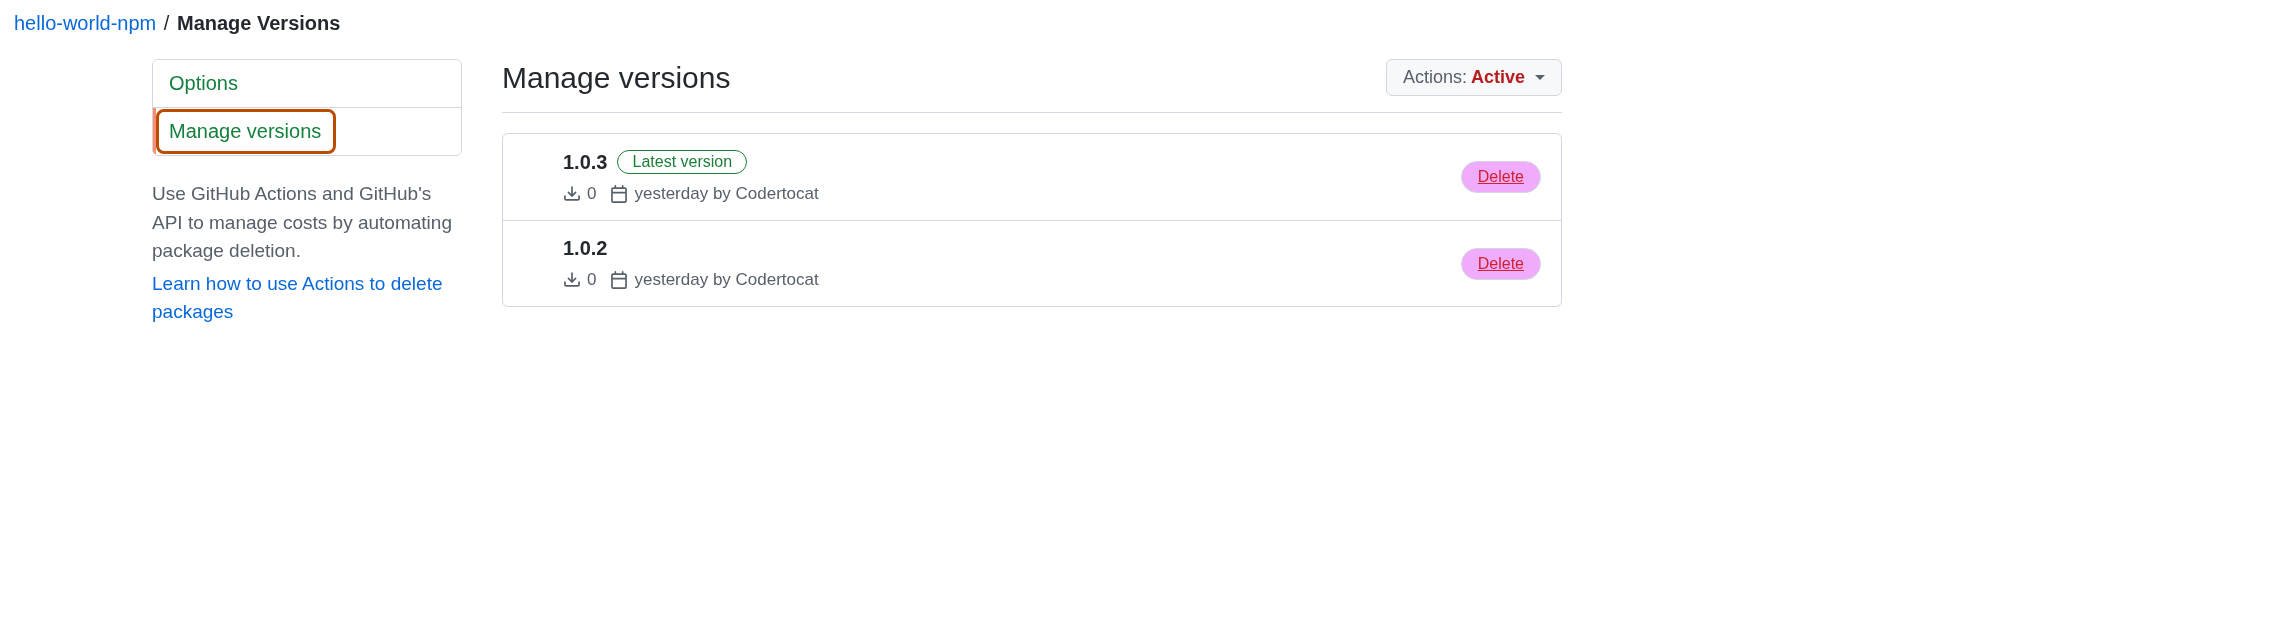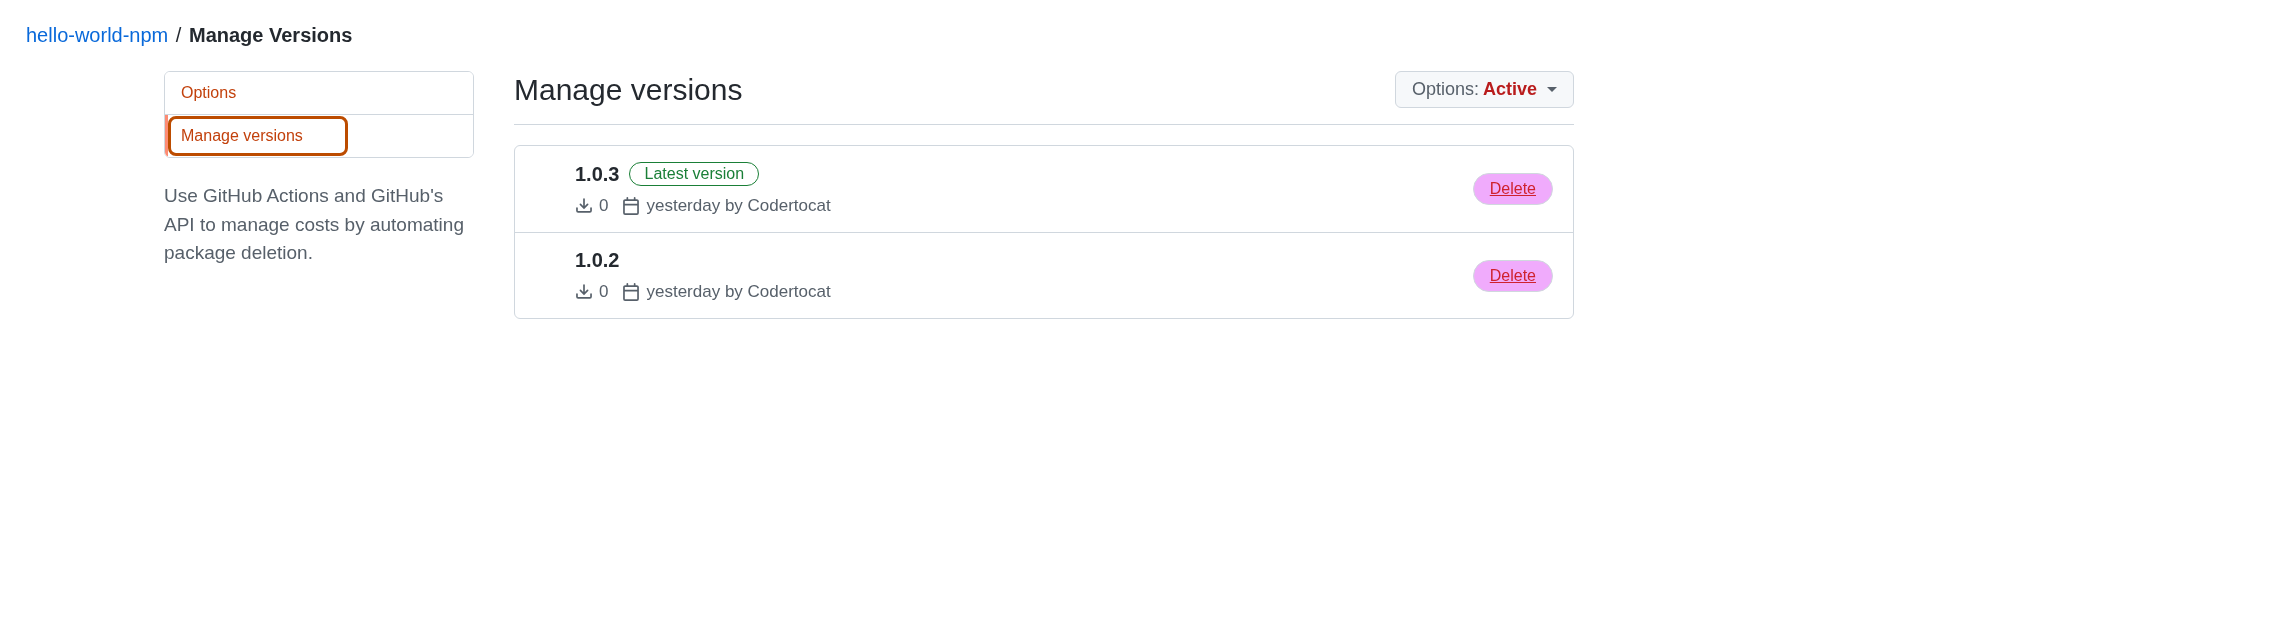--- a/index.html
+++ b/index.html
@@ -3,21 +3,21 @@
   <meta charset="utf-8">
   <style>
     * { box-sizing: border-box; margin: 0; padding: 0; }
     body {
       font-family: -apple-system, BlinkMacSystemFont, "Segoe UI", Helvetica, Arial, sans-serif;
       color: #24292f;
       background: #ffffff;
       font-size: 14px;
     }
     .container {
-      padding: 24px;
+      padding: 12px;
     }
     .breadcrumb {
       font-size: 20px;
       margin-bottom: 24px;
       padding-left: 2px;
     }
     .breadcrumb a {
       color: #0969da;
       text-decoration: none;
     }
@@ -40,22 +40,22 @@
     }
     .nav-list {
       border: 1px solid #d0d7de;
       border-radius: 6px;
       overflow: hidden;
       margin-bottom: 24px;
     }
     .nav-item {
       display: block;
       padding: 12px 16px;
-      font-size: 16px;
-      color: #c2410c;
+      font-size: 20px;
+      color: #15803d;
       cursor: pointer;
       background: #ffffff;
       border-bottom: 1px solid #d0d7de;
       position: relative;
     }
     .nav-item:last-child { border-bottom: 0; }
     .nav-item.active {
       background: #ffffff;
     }
     .nav-item.highlighted {
@@ -208,28 +208,29 @@
         </div>
         <div class="nav-item active highlighted">
           <span class="orange-line"></span>
           <span class="orange-box"></span>
           <span>Manage versions</span>
         </div>
       </nav>
 
       <div class="sidebar-section">
         <p>Use GitHub Actions and GitHub's API to manage costs by automating package deletion.</p>
+        <a href="#">Learn how to use Actions to delete packages</a>
       </div>
     </aside>
 
     <main class="main">
       <div class="main-header">
         <h1>Manage versions</h1>
         <button class="filter-btn">
-          <span>Options:</span>
+          <span>Actions:</span>
           <strong>Active</strong>
           <span class="caret"></span>
         </button>
       </div>
 
       <div class="version-list">
         <div class="version-row">
           <div class="version-info">
             <div class="version-title">
               <span class="ver">1.0.3</span>

